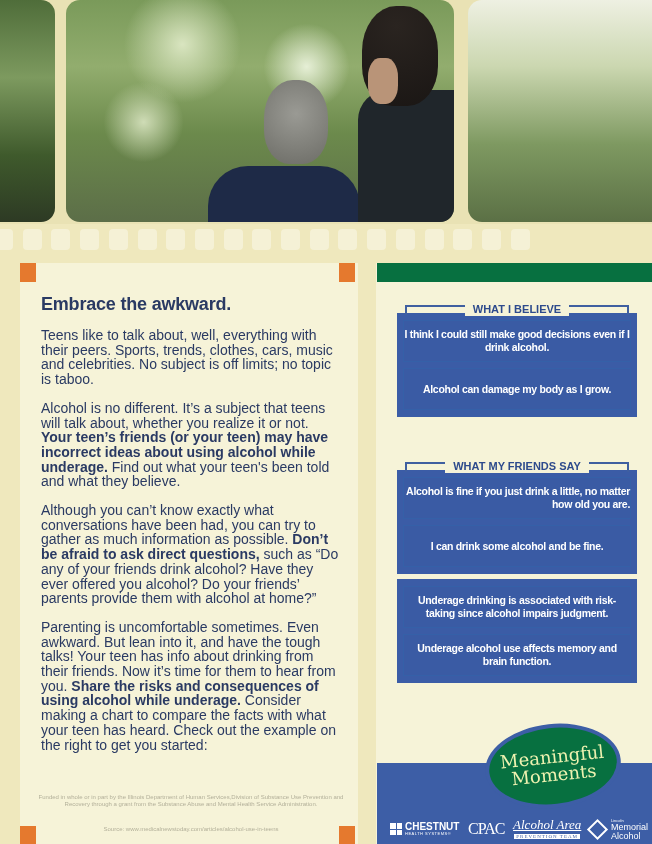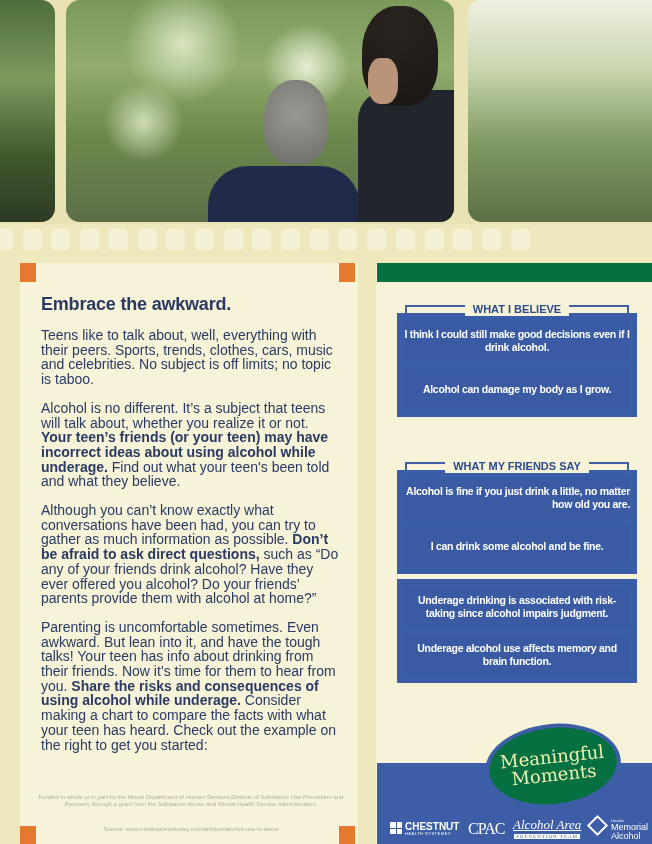--- a/index.html
+++ b/index.html
@@ -28,21 +28,21 @@
   .group{position:absolute;left:397px;width:240px;}
   .group-header{position:relative;height:14px;text-align:center;}
   .group-header .line{position:absolute;top:6px;left:8px;right:8px;height:8px;border:2px solid #3f5fa0;border-bottom:none;}
   .group-header .title{position:relative;display:inline-block;background:#f6f3d8;padding:0 8px;font-size:11px;font-weight:bold;color:#2d4a8c;line-height:14px;}
   .group-box{background:#3b5ca6;padding:7px 6px;}
   .cell{background:#3a5ba4;border:1px solid #3560a8;color:#fff;font-size:10.5px;font-weight:bold;text-align:center;line-height:13px;display:flex;align-items:center;justify-content:center;letter-spacing:-0.3px;}
   .cell + .cell{margin-top:6px;}
   .bottom-band{position:absolute;left:377px;top:763px;width:275px;height:81px;background:#3d5ea6;}
   .mm-oval{position:absolute;left:485px;top:724px;width:136px;height:84px;border-radius:50%;background:#077040;border:4px solid #3d5ea6;box-sizing:border-box;display:flex;flex-direction:column;align-items:center;justify-content:center;color:#eef2b0;font-family:"DejaVu Serif",serif;font-size:18px;line-height:18px;transform:rotate(-6deg);}
   .logos{position:absolute;left:390px;top:818px;width:258px;height:22px;display:flex;align-items:center;justify-content:space-between;color:#fff;}
-  .logo{display:flex;align-items:flex-start;gap:3px;color:#fff;}
+  .logo{display:flex;align-items:center;gap:3px;color:#fff;}
   .chestnut-mark{width:12px;height:12px;display:grid;grid-template-columns:1fr 1fr;gap:1px;}
   .chestnut-mark span{background:#fff;}
   .chestnut-text{font-size:10px;font-weight:bold;line-height:9px;}
   .chestnut-sub{font-size:4px;letter-spacing:0.5px;}
   .cpac{font-family:"Liberation Serif",serif;font-size:16px;letter-spacing:-1px;}
   .havana{display:flex;flex-direction:column;align-items:center;}
   .havana-main{font-family:"Liberation Serif",serif;font-style:italic;font-size:13px;text-decoration:underline;line-height:12px;}
   .havana-sub{background:#fff;color:#3d5ea6;font-size:5px;padding:0 2px;letter-spacing:1px;font-family:"Liberation Serif",serif;}
   .lmh-mark{width:11px;height:11px;border:2px solid #fff;transform:rotate(45deg);}
   .lmh-text{font-size:9px;line-height:9px;}

